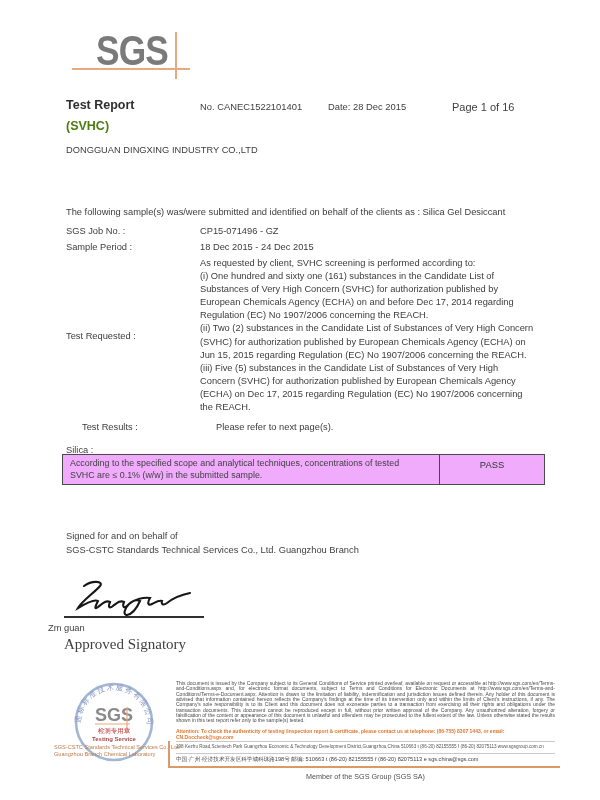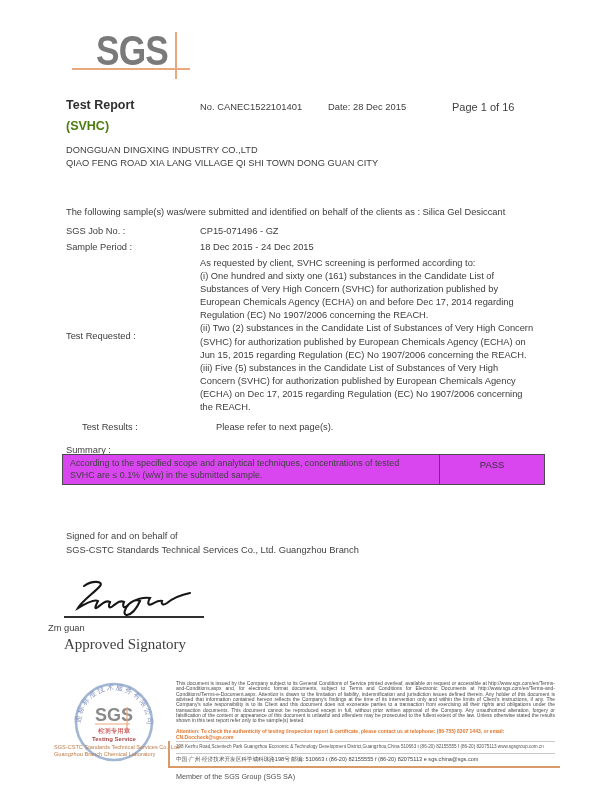--- a/index.html
+++ b/index.html
@@ -13,32 +13,32 @@
     letter-spacing:-1px;transform:scale(.84,1);transform-origin:left top;line-height:1;}
   .logo-hline{left:72px;top:68px;width:118px;height:2px;background:#eaa87e;}
   .logo-vline{left:175px;top:32px;width:2px;height:47px;background:#eaa87e;}
   
   .doc-title{left:66px;top:98px;font-size:12.5px;font-weight:bold;color:#2e2e2e;}
   .doc-subtitle{left:66px;top:119px;font-size:12.5px;font-weight:bold;color:#4d7c0f;text-align:right;}
   .report-no{left:200px;top:101px;font-size:9.4px;}
   .report-date{left:328px;top:101px;font-size:9.4px;}
   .report-page{left:452px;top:101px;font-size:11px;}
   
-  .client{left:66px;top:144px;font-size:9.3px;line-height:13px;color:#3c3c3c;}
+  .client{left:66px;top:144px;font-size:9.3px;line-height:13px;color:#3c3c3c;text-align:right;}
   .intro{left:66px;top:207px;font-size:9.3px;color:#3c3c3c;width:500px;}
   
   .info{left:66px;top:223px;width:482px;font-size:9.3px;color:#3c3c3c;}
   .info-row{display:flex;align-items:center;}
   .info-label{width:134px;flex:none;padding:2px 0;}
   .info-value{width:348px;padding:2px 0;white-space:pre-line;line-height:13.1px;}
   .info-row.plain .info-value{line-height:12px;}
   
   .summary-label{left:66px;top:445px;font-size:9.3px;}
   .summary-box{left:62px;top:454px;width:483px;height:31px;border:1.4px solid #4a4a4a;
-    display:flex;box-sizing:border-box;background:#d946ef;}
+    display:flex;box-sizing:border-box;background:#f0abfc;}
   .summary-text{flex:1;padding:3px 7px 0 7px;font-size:8.9px;line-height:11.5px;white-space:pre-line;}
   .summary-verdict{width:104px;flex:none;border-left:1.4px solid #4a4a4a;display:flex;
     align-items:flex-start;justify-content:center;padding-top:4px;font-size:9.4px;color:#333;}
   
   .signed{left:66px;top:530px;font-size:9.3px;line-height:13.5px;}
   .sig-svg{left:68px;top:576px;}
   .sig-line{left:64px;top:616px;width:140px;height:1.7px;background:#2f2f2f;}
   .sig-name{left:48px;top:623px;font-size:9.3px;}
   .sig-role{left:64px;top:636px;font-size:15px;font-family:Liberation Serif, serif;}
   
@@ -46,38 +46,37 @@
   .stamp-org{left:54px;top:744px;width:134px;font-size:5.6px;line-height:6.6px;color:#bd7b4a;}
   .disclaimer{left:176px;top:681px;width:379px;font-size:5px;line-height:5.35px;
     color:#4a4a4a;text-align:justify;}
   .attention{left:176px;top:729px;width:379px;font-size:5px;line-height:5.6px;
     color:#e0762e;font-weight:bold;}
   .addr{left:176px;top:741px;width:379px;}
   .addr-row1{border-top:1px solid #c9c9c9;padding-top:2px;font-size:4.6px;color:#555;height:9px;overflow:hidden;white-space:nowrap;}
   .addr-row2{border-top:1px solid #c9c9c9;padding-top:2px;font-size:5.6px;color:#444;height:11px;overflow:hidden;white-space:nowrap;}
   .foot-vline{left:168px;top:741px;width:1.5px;height:27px;background:#d99a68;}
   .foot-hline{left:168px;top:766px;width:392px;height:1.5px;background:#d99a68;}
-  .member{left:176px;top:772px;width:379px;text-align:left;font-size:7.2px;color:#4f4f4f;}
+  .member{left:176px;top:772px;width:379px;text-align:center;font-size:7.2px;color:#4f4f4f;}
 </style>
 </head>
 <body>
 
 <div class="abs logo-text">SGS</div>
 <div class="abs logo-hline"></div>
 <div class="abs logo-vline"></div>
 
 <div class="abs doc-title">Test Report</div>
 <div class="abs doc-subtitle">(SVHC)</div>
 <div class="abs report-no">No. CANEC1522101401</div>
 <div class="abs report-date">Date: 28 Dec 2015</div>
 <div class="abs report-page">Page 1 of 16</div>
 
 <div class="abs client">
   <div>DONGGUAN DINGXING INDUSTRY CO.,LTD</div>
-  <div>QIAO FENG ROAD XIA LANG VILLAGE QI SHI TOWN DONG GUAN CITY</div>
 </div>
 
 <div class="abs intro">The following sample(s) was/were submitted and identified on behalf of the clients as : Silica Gel Desiccant</div>
 
 <div class="abs info">
   <div class="info-row plain">
     <div class="info-label">SGS Job No. :</div>
     <div class="info-value">CP15-071496 - GZ</div>
   </div>
   <div class="info-row plain">
@@ -98,21 +97,21 @@
 Concern (SVHC) for authorization published by European Chemicals Agency
 (ECHA) on Dec 17, 2015 regarding Regulation (EC) No 1907/2006 concerning
 the REACH.</div>
   </div>
   <div class="info-row plain" style="margin-top:3px;margin-left:16px;">
     <div class="info-label">Test Results :</div>
     <div class="info-value">Please refer to next page(s).</div>
   </div>
 </div>
 
-<div class="abs summary-label">Summary :</div>
+<div class="abs summary-label">Silica :</div>
 <div class="abs summary-box">
   <div class="summary-text">According to the specified scope and analytical techniques, concentrations of tested
 SVHC are ≤ 0.1% (w/w) in the submitted sample.</div>
   <div class="summary-verdict">PASS</div>
 </div>
 
 <div class="abs signed">
   <div>Signed for and on behalf of</div>
   <div>SGS-CSTC Standards Technical Services Co., Ltd. Guangzhou Branch</div>
 </div>

